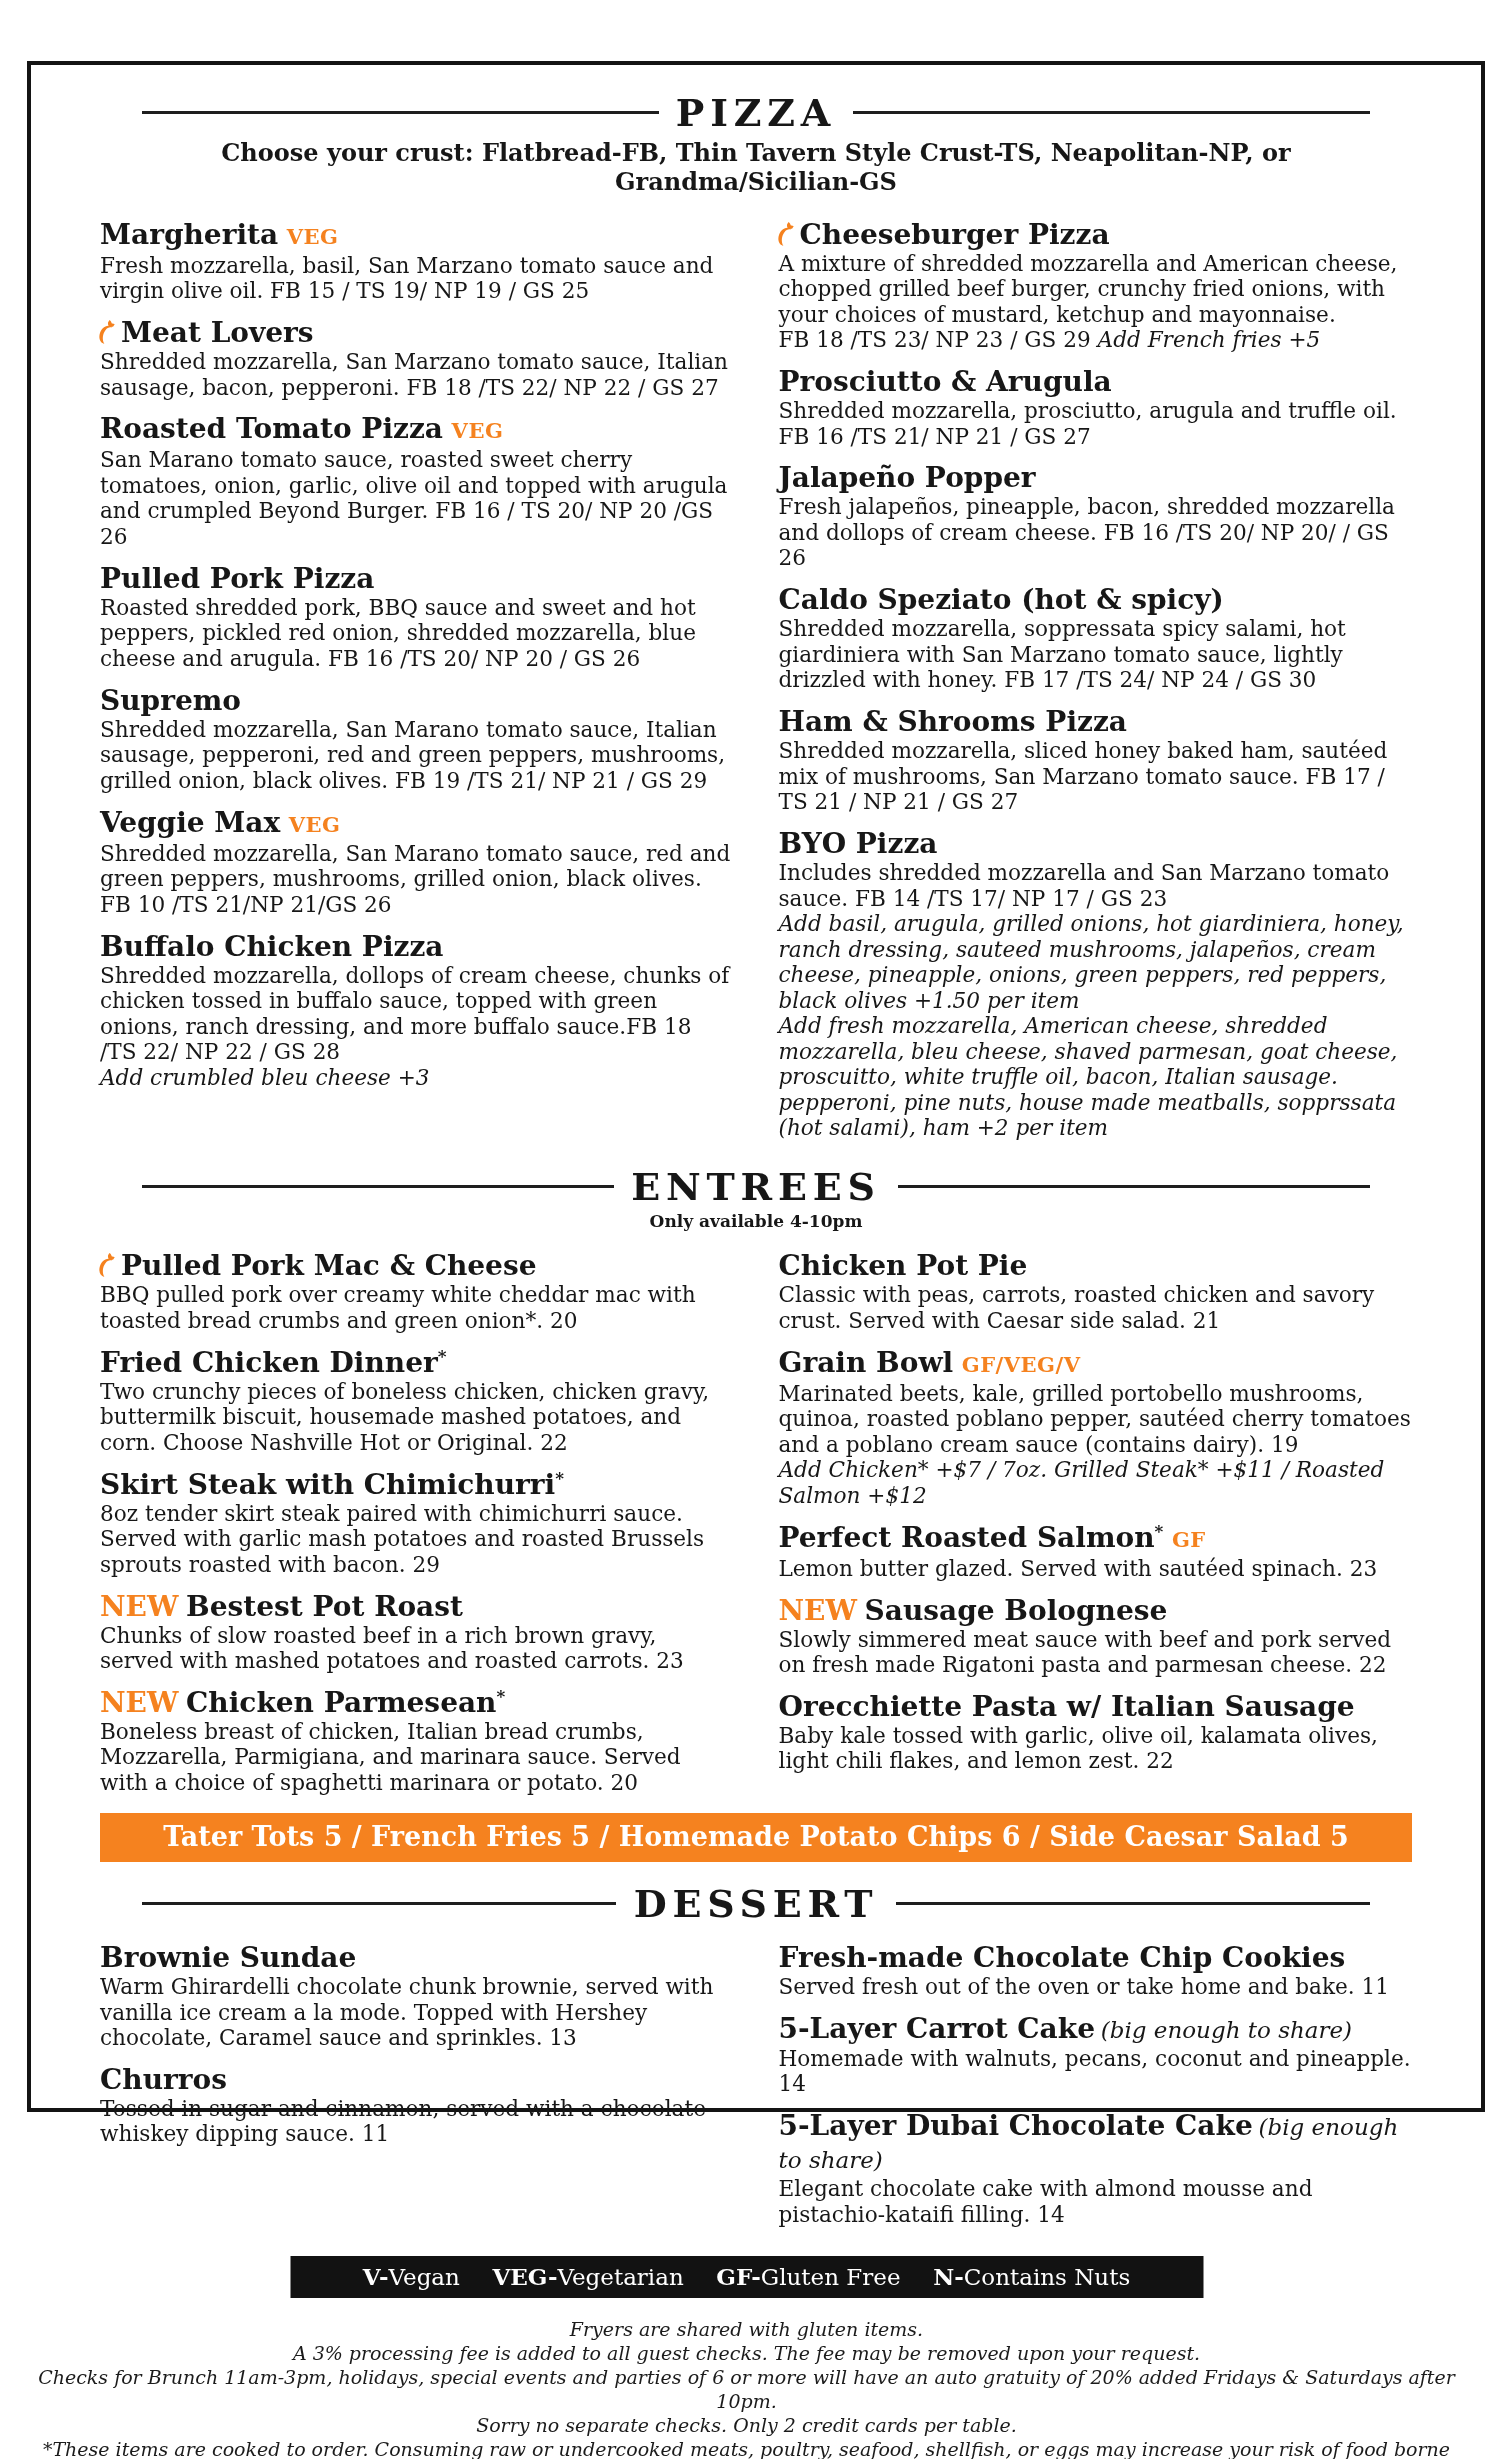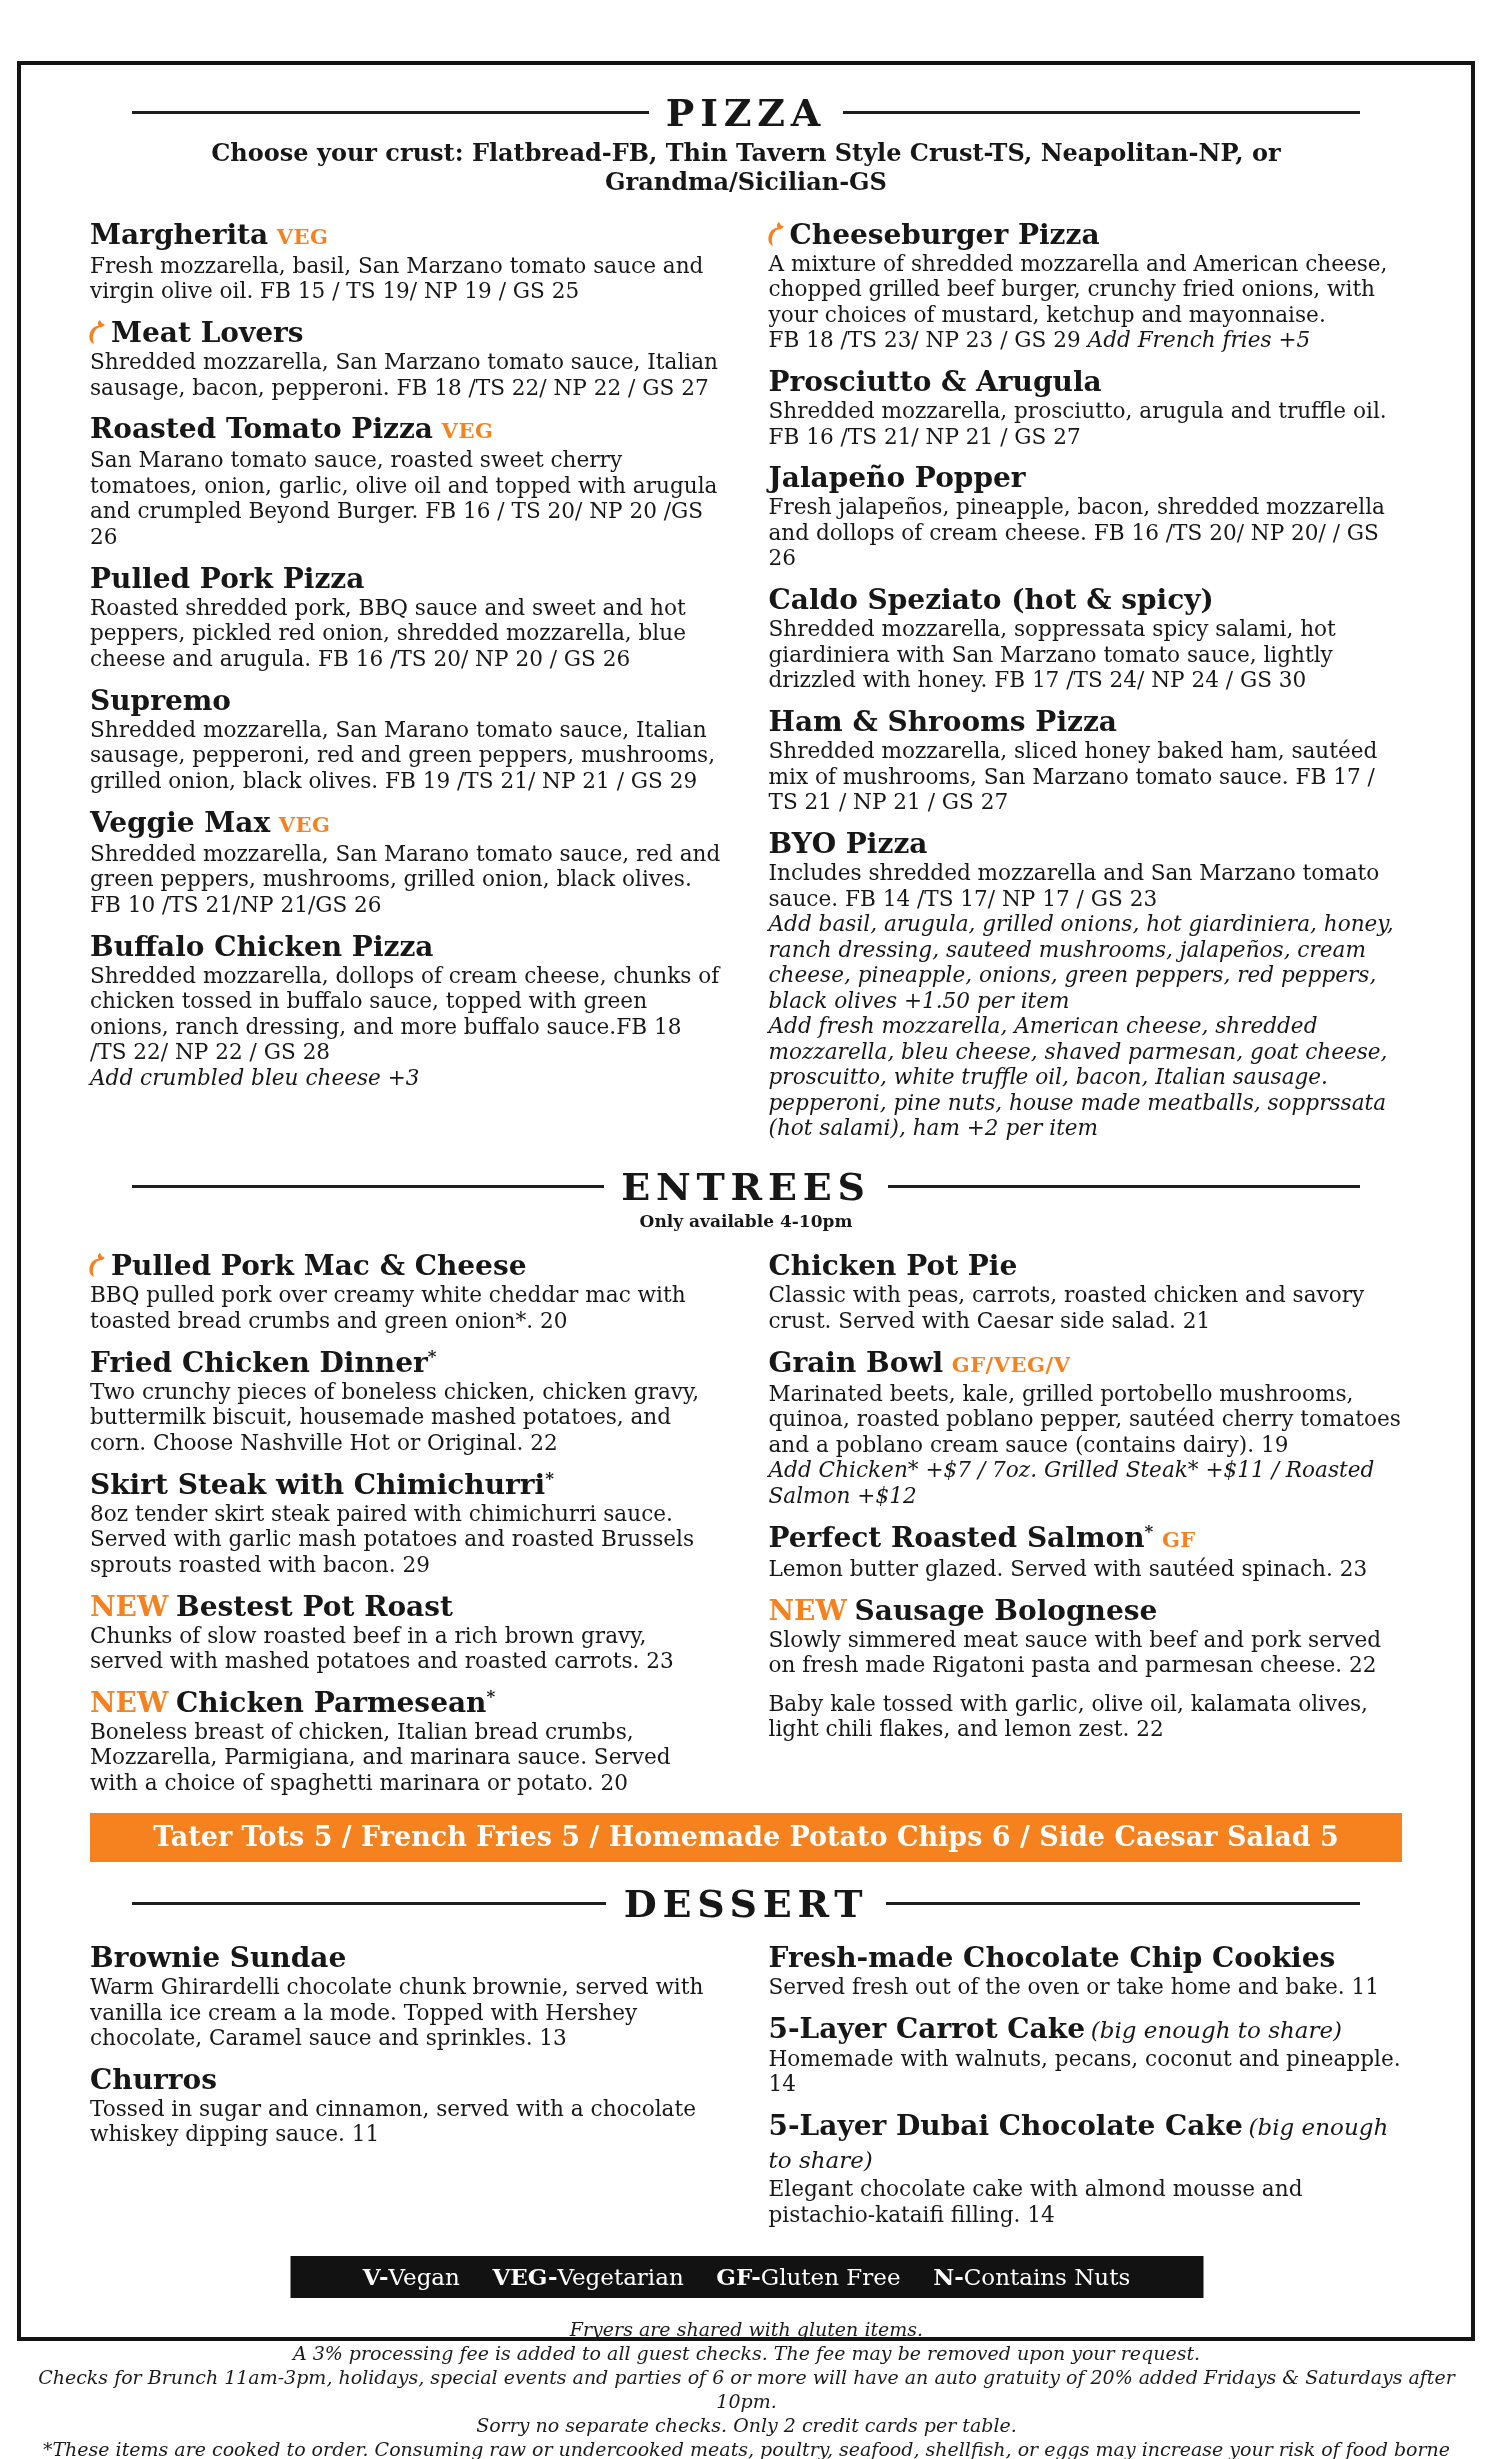--- a/index.html
+++ b/index.html
@@ -1,19 +1,19 @@
 <!DOCTYPE html>
 <html style="--accent: #f5821f;"><head>
 <meta charset="utf-8">
 <style>
   :root{ --accent:#f5821f; --ink:#171717; }
   html,body{margin:0;padding:0;background:#ffffff;}
   .page{position:relative;width:1493px;height:2459px;background:#fff;overflow:hidden;
         font-family:"DejaVu Serif",serif;color:var(--ink);}
-  .frame{position:absolute;left:17px;top:61px;width:1458px;height:2280px;
+  .frame{position:absolute;left:27px;top:61px;width:1458px;height:2051px;
          border:4.8px solid #141414;box-sizing:border-box;padding:15.4px 69px 0 69px;}
   
   .sec-head{display:flex;align-items:center;gap:17.3px;margin:11.5px 42px 3.8px 42px;}
   .sec-head .rule{flex:1;height:2.9px;background:#1e1e1e;}
   .sec-head h2{margin:0;font-size:38px;line-height:42px;font-weight:bold;letter-spacing:5.8px;
                font-family:"DejaVu Serif",serif;}
   .sub{text-align:center;font-weight:bold;font-size:24px;margin:3.8px 0 23px 0;}
   .sub.tight{margin:1.9px 0 19px 0;font-size:17px;}
   .cols{display:flex;gap:45px;}
   .col{flex:1;min-width:0;}
@@ -168,20 +168,21 @@
             </div>
             <div class="item">
               <div class="item-title"><span class="nm">Perfect Roasted Salmon</span><sup class="star">*</sup><span class="tag">GF</span></div>
               <div class="desc">Lemon butter glazed.  Served with sautéed spinach. 23</div>
             </div>
             <div class="item">
               <div class="item-title"><span class="new">NEW</span><span class="nm">Sausage Bolognese</span></div>
               <div class="desc">Slowly simmered meat sauce with beef and pork served on fresh made Rigatoni pasta and parmesan cheese. 22</div>
             </div>
             <div class="item">
+              <div class="item-title"><span class="nm">Orecchiette Pasta w/ Italian Sausage</span></div>
               <div class="desc">Baby kale tossed with garlic, olive oil, kalamata olives, light chili flakes, and lemon zest. 22</div>
             </div>
           </div>
       </div>
     </section>
 
     <div class="banner">Tater Tots 5 / French Fries 5 / Homemade Potato Chips 6 / Side Caesar Salad 5</div>
 
     <section>
       <div class="sec-head">

